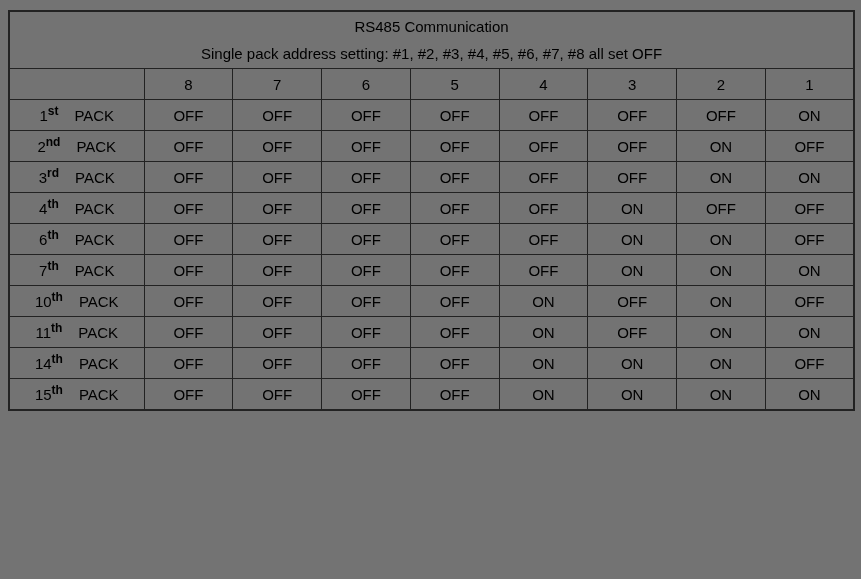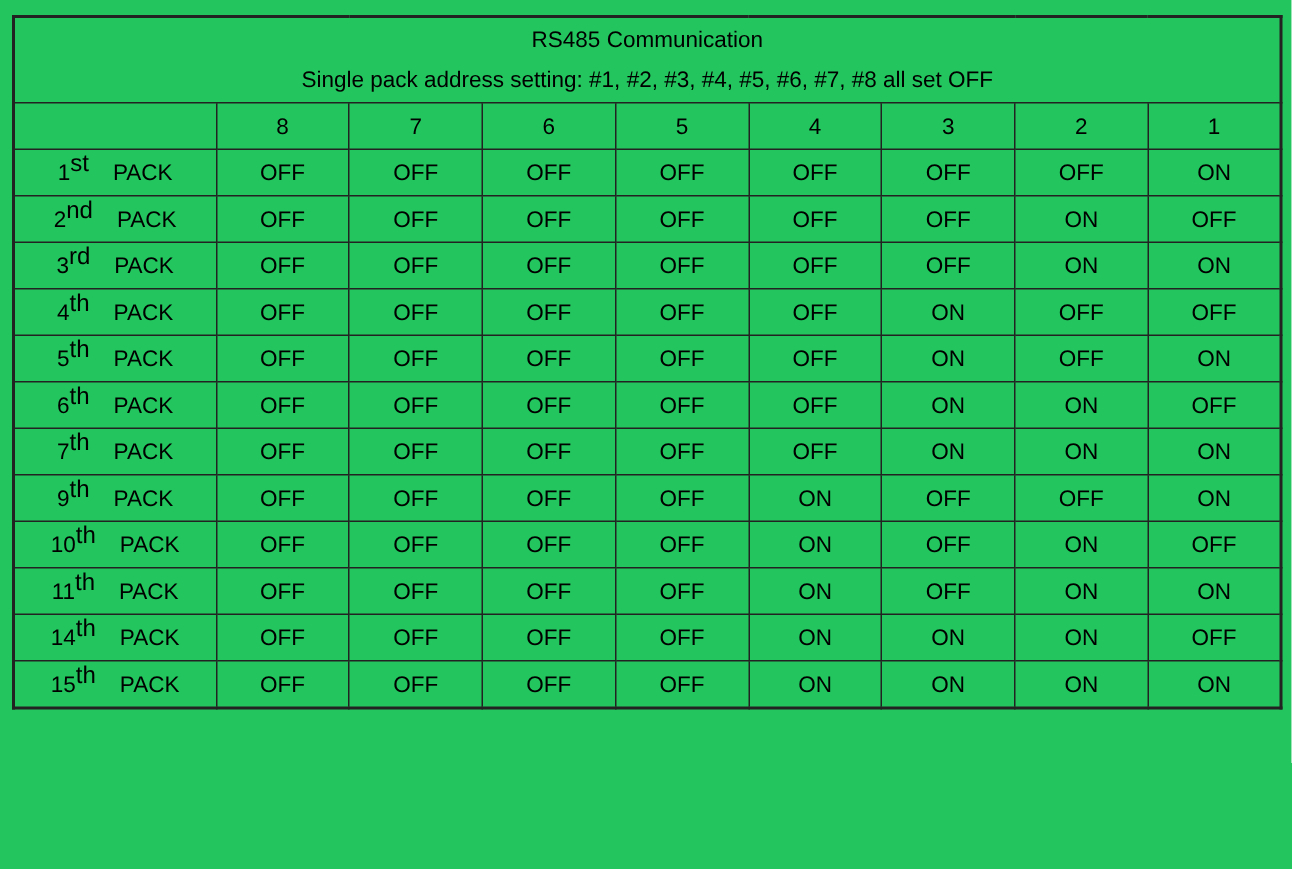--- a/index.html
+++ b/index.html
@@ -6,21 +6,21 @@
     margin: 0;
     padding: 0;
     background: #ffffff;
     font-family: "Liberation Sans", sans-serif;
     color: #000000;
   }
   .page {
     position: relative;
     width: 861px;
     height: 579px;
-    background: #22c55e;
+    background: #737373;
     overflow: hidden;
   }
   table.dip-table {
     position: absolute;
     left: 8px;
     top: 10px;
     width: 845px;
     border-collapse: collapse;
     table-layout: fixed;
     border: 2px solid #222222;
@@ -41,22 +41,23 @@
     border-bottom: 2px solid #222222;
   }
   tr.header-row td {
     height: 30px;
     font-size: 15px;
   }
   tbody.pack-rows td {
     height: 30px;
   }
   td.pack-cell sup {
-    font-size: 16px;
+    font-size: 12px;
     line-height: 0;
+    font-weight: bold;
   }
   td.pack-cell .pack-word {
     margin-left: 16px;
   }
 </style>
 </head>
 <body>
 
 <div class="page">
   <table class="dip-table">
@@ -129,61 +130,39 @@
           <td>OFF</td>
           <td>OFF</td>
           <td>OFF</td>
           <td>OFF</td>
           <td>OFF</td>
           <td>ON</td>
           <td>OFF</td>
           <td>OFF</td>
         </tr>
         <tr>
-          <td class="pack-cell"><span>5</span><sup>th</sup><span class="pack-word">PACK</span></td>
-          <td>OFF</td>
-          <td>OFF</td>
-          <td>OFF</td>
-          <td>OFF</td>
-          <td>OFF</td>
-          <td>ON</td>
-          <td>OFF</td>
-          <td>ON</td>
-        </tr>
-        <tr>
           <td class="pack-cell"><span>6</span><sup>th</sup><span class="pack-word">PACK</span></td>
           <td>OFF</td>
           <td>OFF</td>
           <td>OFF</td>
           <td>OFF</td>
           <td>OFF</td>
           <td>ON</td>
           <td>ON</td>
           <td>OFF</td>
         </tr>
         <tr>
           <td class="pack-cell"><span>7</span><sup>th</sup><span class="pack-word">PACK</span></td>
           <td>OFF</td>
           <td>OFF</td>
           <td>OFF</td>
           <td>OFF</td>
           <td>OFF</td>
           <td>ON</td>
           <td>ON</td>
-          <td>ON</td>
-        </tr>
-        <tr>
-          <td class="pack-cell"><span>9</span><sup>th</sup><span class="pack-word">PACK</span></td>
-          <td>OFF</td>
-          <td>OFF</td>
-          <td>OFF</td>
-          <td>OFF</td>
-          <td>ON</td>
-          <td>OFF</td>
-          <td>OFF</td>
           <td>ON</td>
         </tr>
         <tr>
           <td class="pack-cell"><span>10</span><sup>th</sup><span class="pack-word">PACK</span></td>
           <td>OFF</td>
           <td>OFF</td>
           <td>OFF</td>
           <td>OFF</td>
           <td>ON</td>
           <td>OFF</td>

